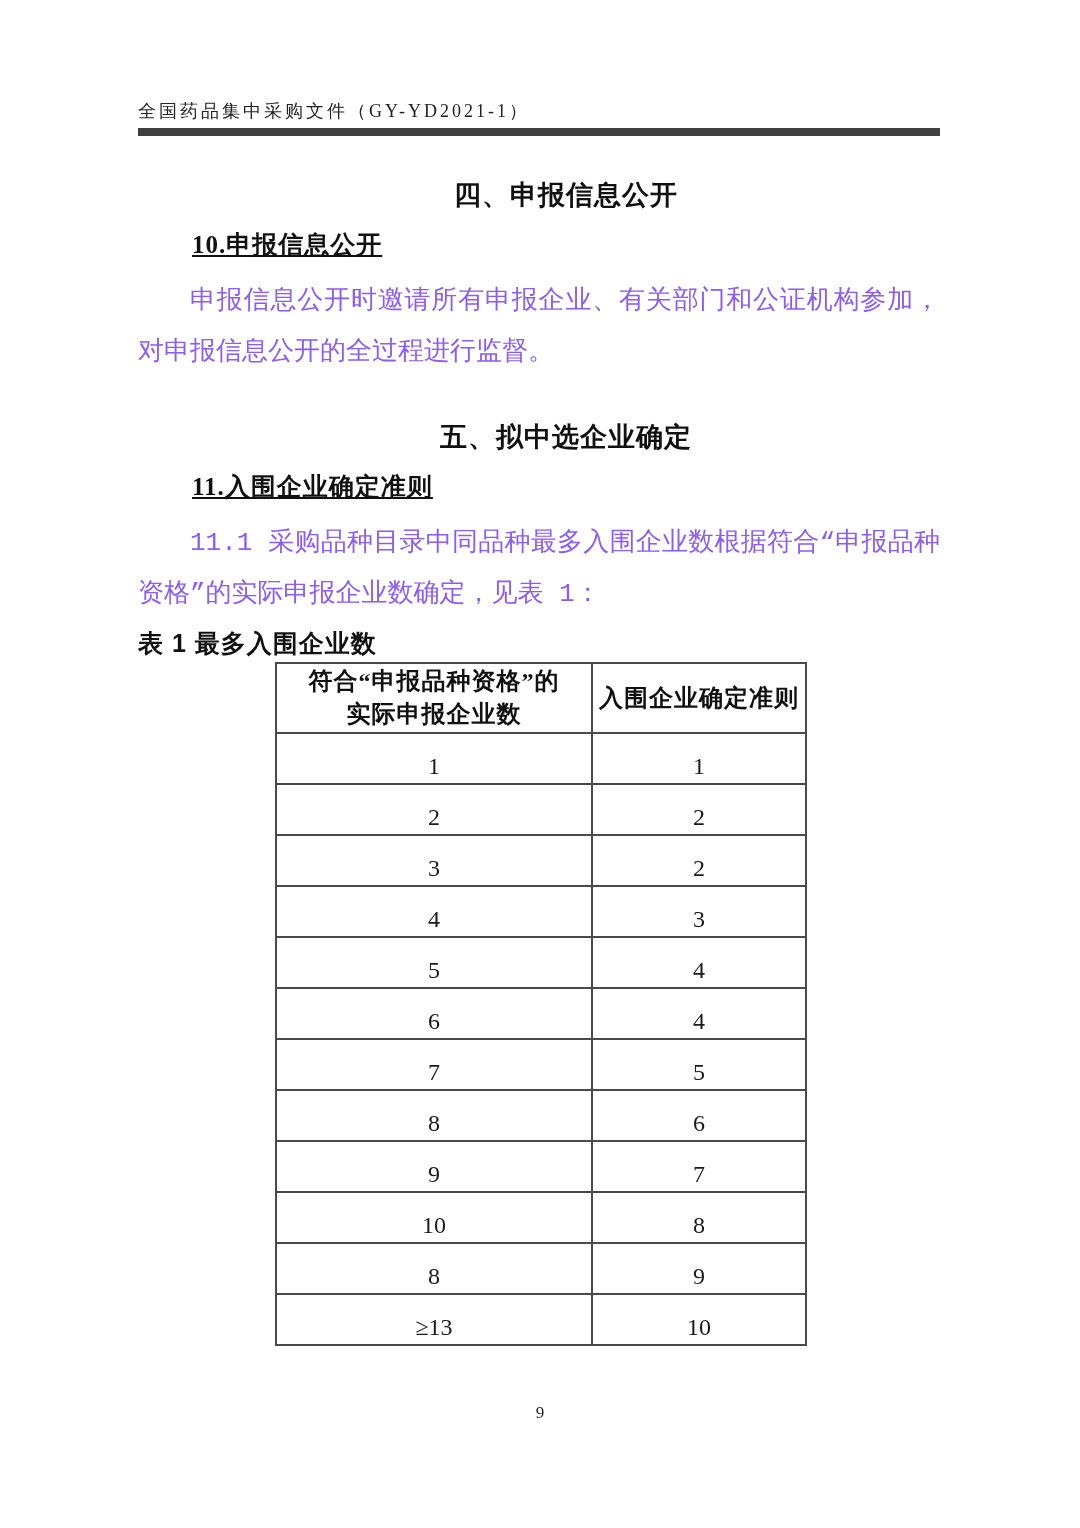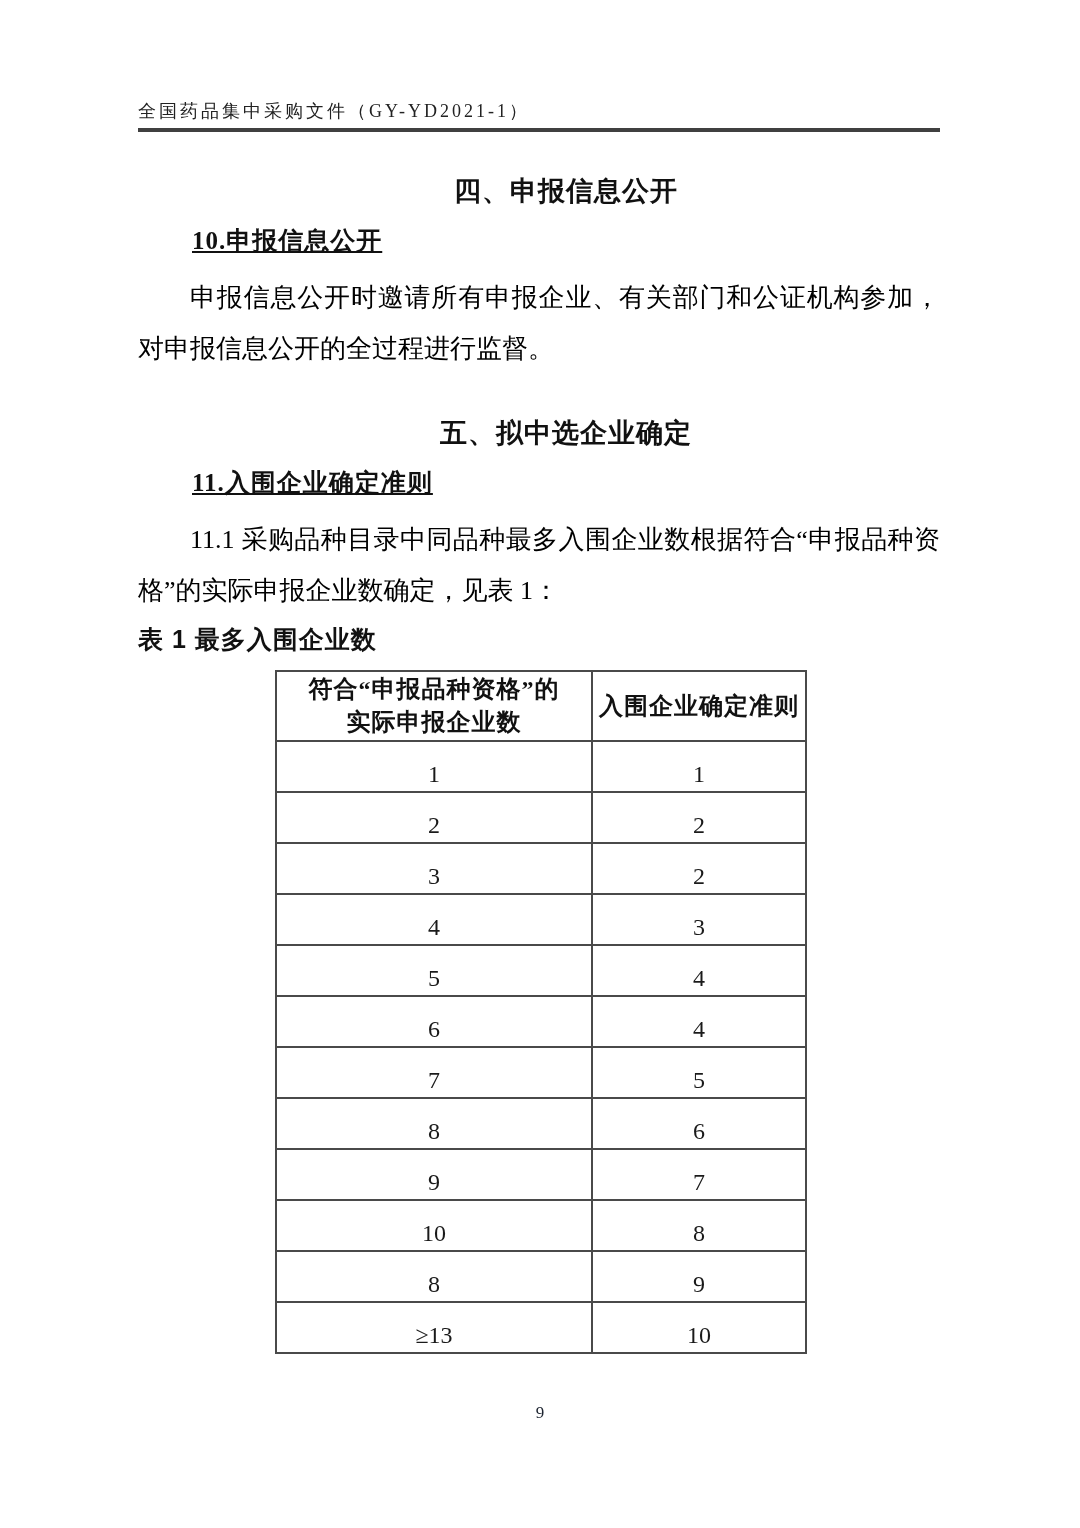--- a/index.html
+++ b/index.html
@@ -12,21 +12,21 @@
     width: 1080px;
     height: 1528px;
     background: #ffffff;
     box-sizing: border-box;
     padding: 100px 140px 0 138px;
     font-family: "Liberation Serif", "DejaVu Serif", serif;
     color: #151515;
     overflow: hidden;
   }
   .doc-header {
-    border-bottom: 4px solid #404040;
+    border-bottom: 8px solid #404040;
     padding-bottom: 6px;
   }
   .doc-header-title {
     font-size: 18px;
     letter-spacing: 3px;
     line-height: 22px;
     color: #222;
   }
   .h1 {
     font-family: "Liberation Sans", "DejaVu Sans", sans-serif;
@@ -48,35 +48,36 @@
     margin: 20px 0 0 54px;
     color: #111;
     text-decoration: underline;
   }
   .body-para {
     font-size: 26px;
     line-height: 51px;
     margin: 16px 0 0 0;
     text-indent: 2em;
     text-align: justify;
-    color: #000000;
+    color: #8b5cf6;
+    font-family: Liberation Mono, monospace;
   }
   .table-title {
     font-family: "Liberation Sans", "DejaVu Sans", sans-serif;
     font-weight: bold;
     font-size: 25px;
     line-height: 30px;
     letter-spacing: 1px;
     text-align: left;
     margin: 8px 0 0 0;
     color: #111;
   }
   table.enroll-table {
     border-collapse: collapse;
-    margin: 16px 0 0 137px;
+    margin: 4px 0 0 137px;
     width: 530px;
     table-layout: fixed;
   }
   table.enroll-table col.c1 { width: 316px; }
   table.enroll-table col.c2 { width: 214px; }
   table.enroll-table th, table.enroll-table td {
     border: 2px solid #4a4a4a;
     text-align: center;
     background: #ffffff;
   }

